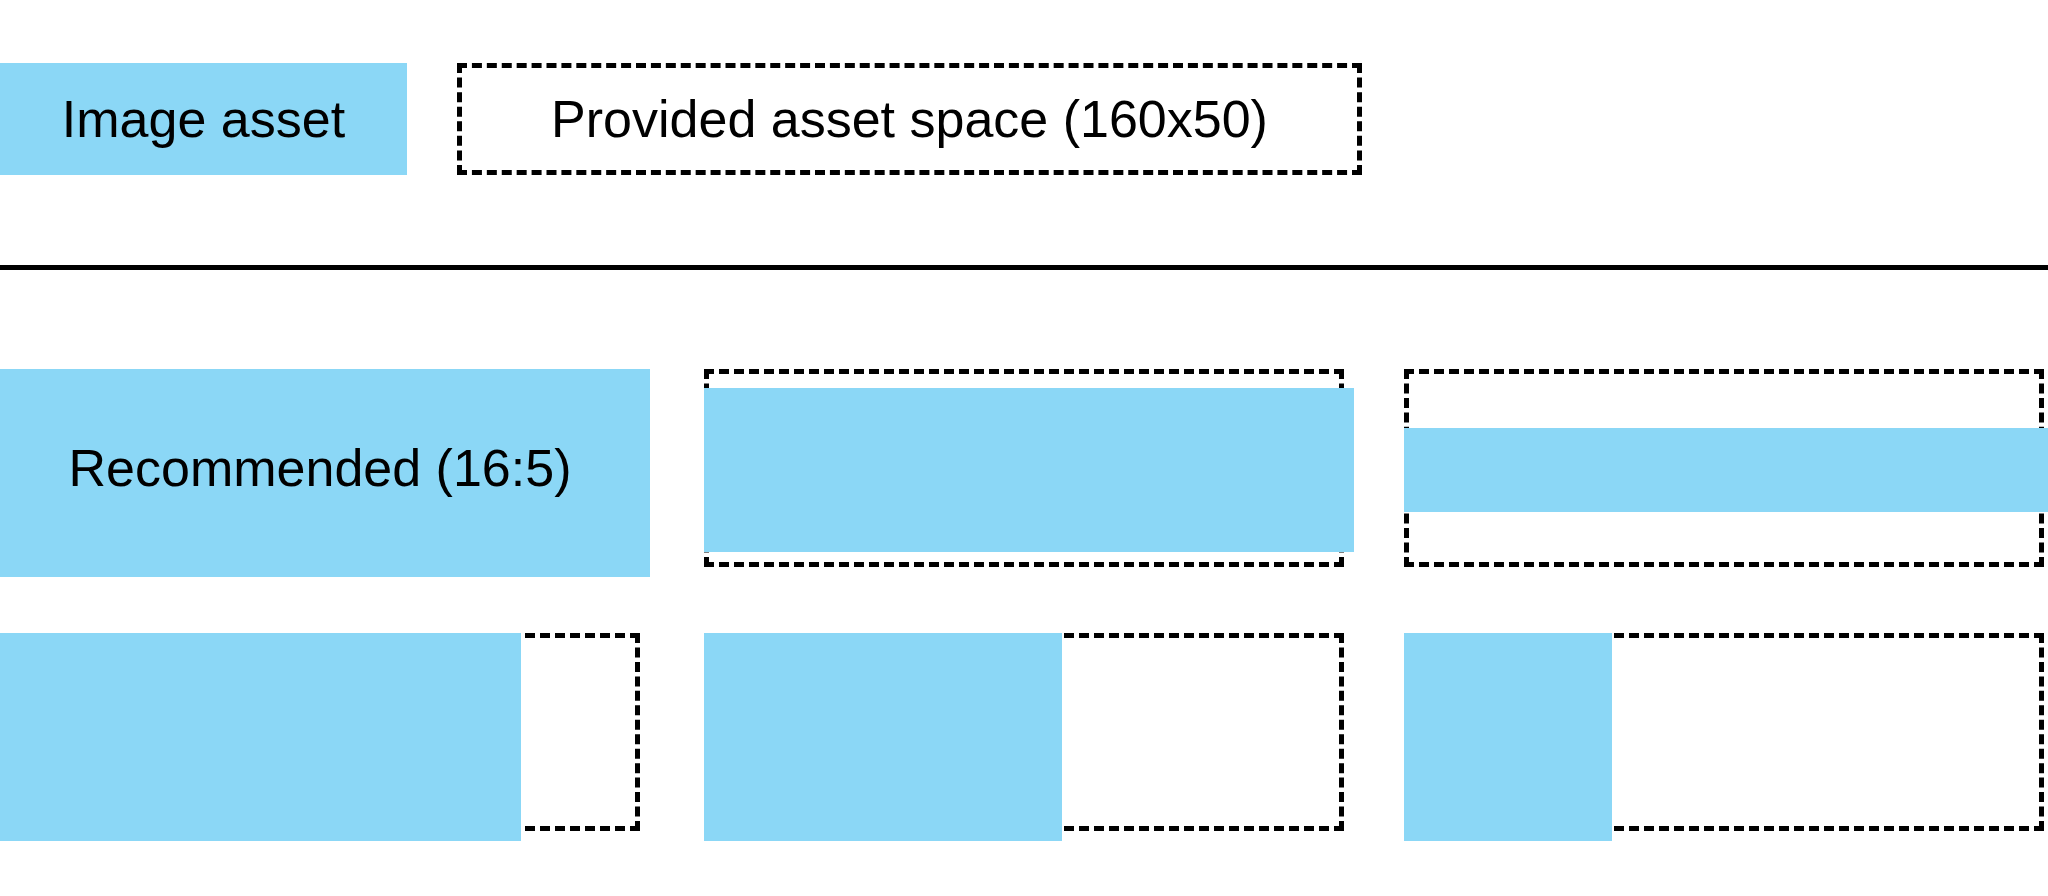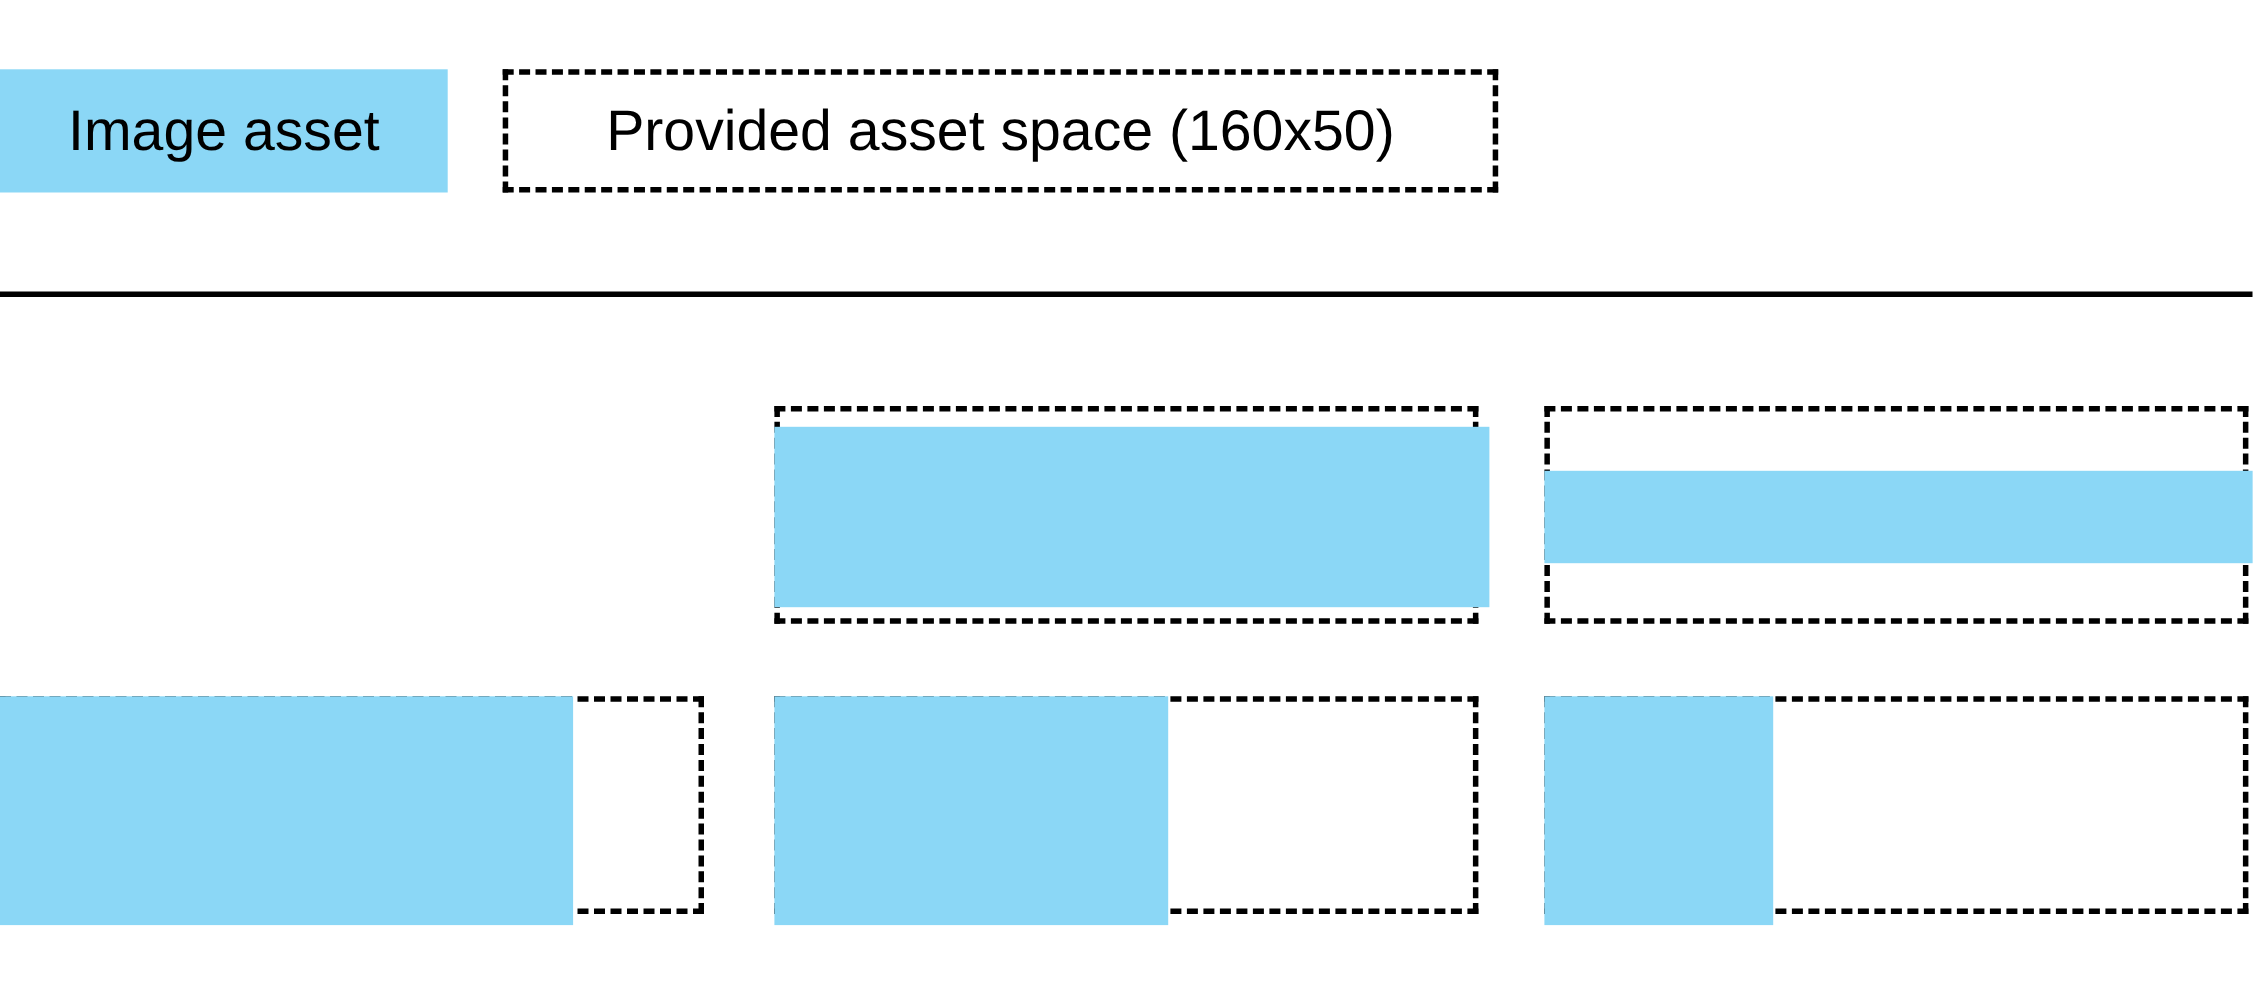--- a/index.html
+++ b/index.html
@@ -74,20 +74,26 @@
   <div class="legend-swatch">
     <span class="label">Image asset</span>
   </div>
 
   <div class="legend-dashed">
     <span class="label">Provided asset space (160x50)</span>
   </div>
 
   <div class="divider"></div>
 
+  <div class="cell r1 c1">
+    <div class="fill" style="left: -5px; top: -5px; width: 650px; height: 208px;"></div>
+    <div class="cell-label-wrap">
+      <span class="label">Recommended (16:5)</span>
+    </div>
+  </div>
 
   <div class="cell r1 c2">
     <div class="fill" style="left: -5px; top: 14px; width: 650px; height: 164px;"></div>
   </div>
 
   <div class="cell r1 c3">
     <div class="fill" style="left: -5px; top: 54px; width: 650px; height: 84px;"></div>
   </div>
 
   <div class="cell r2 c1">

